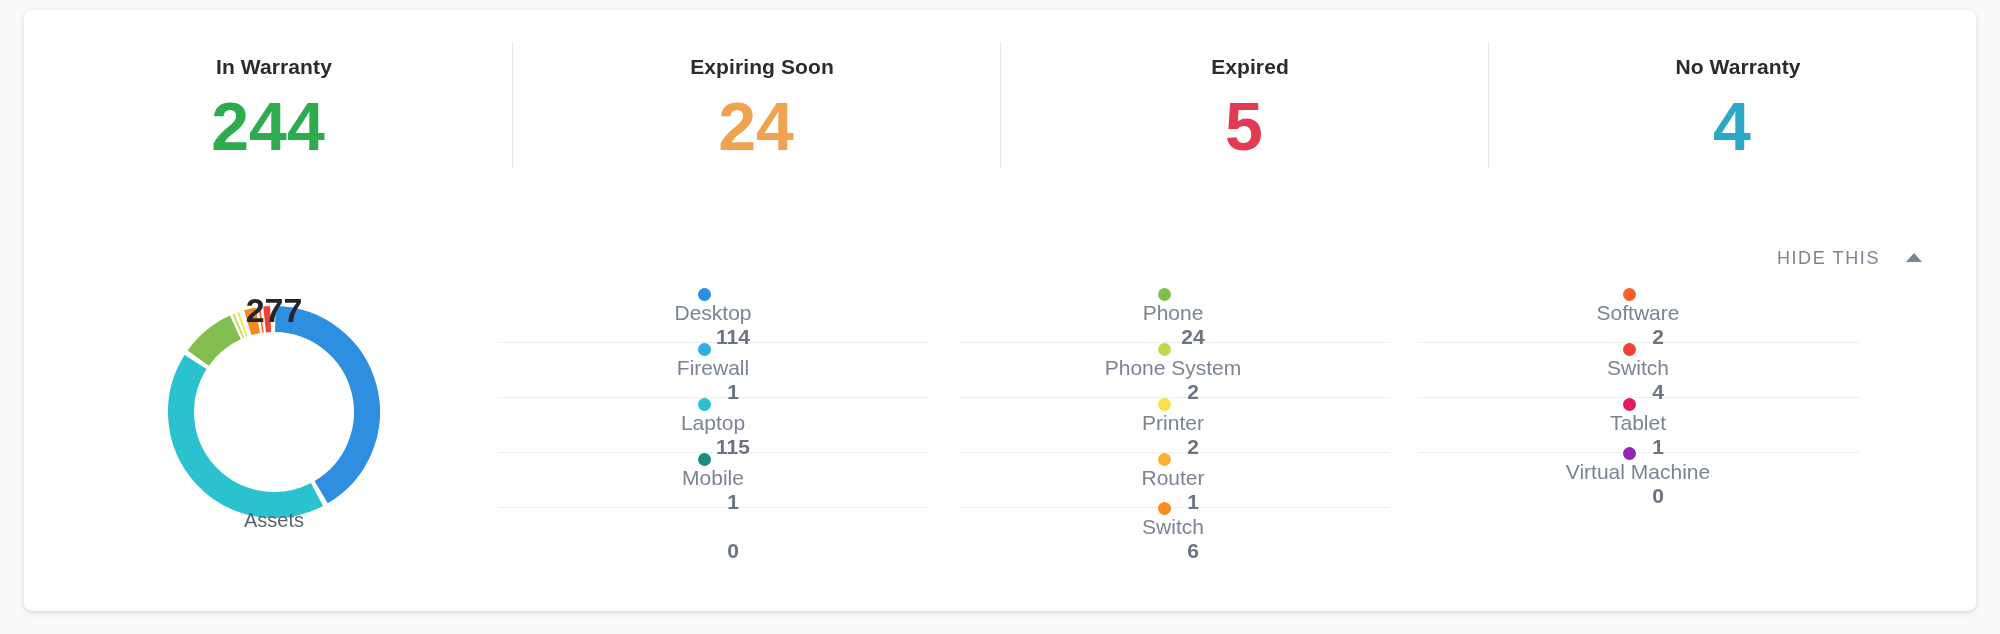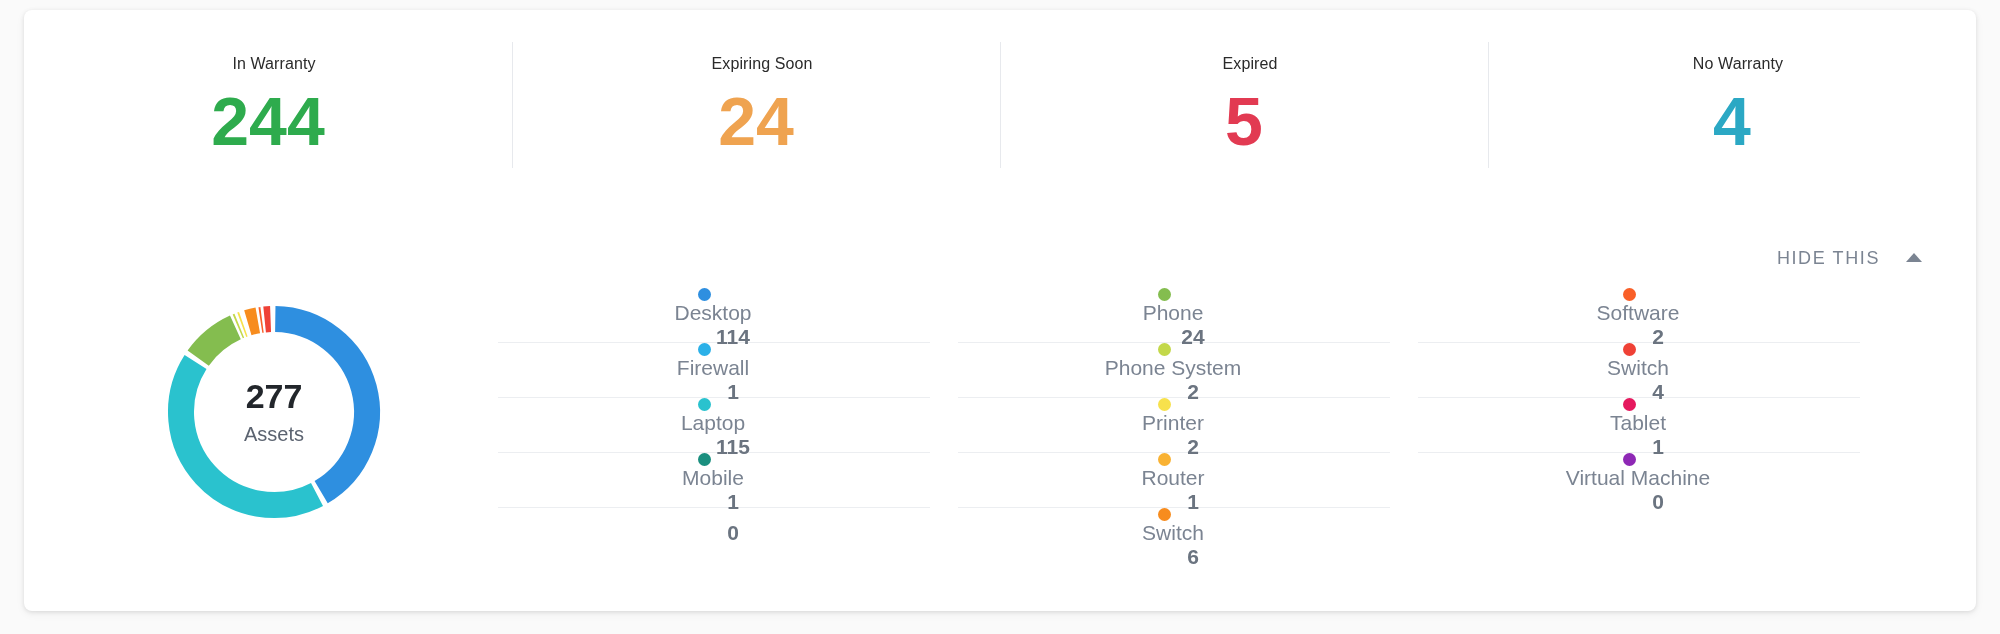--- a/index.html
+++ b/index.html
@@ -41,22 +41,22 @@
   .kpi + .kpi::before {
     content: "";
     position: absolute;
     left: 0;
     top: 32px;
     bottom: 42px;
     width: 1px;
     background: #e7e9ed;
   }
   .kpi-title {
-    font-size: 16px;
-    font-weight: normal;
+    font-size: 21px;
+    font-weight: bold;
     color: #2b2b2b;
     letter-spacing: 0.1px;
     line-height: 1;
     margin-left: 12px;
   }
   .kpi-value {
     margin-top: 14px;
     font-size: 68px;
     font-weight: 700;
     line-height: 1.05;
@@ -103,21 +103,21 @@
     justify-content: center;
     padding-top: 4px;
   }
   .donut-wrap { position: relative; width: 240px; height: 240px; }
   .donut-center {
     position: absolute;
     left: 0; right: 0; top: 0; bottom: 0;
     display: flex;
     flex-direction: column;
     align-items: center;
-    justify-content: center;
+    justify-content: space-between;
   }
   .donut-total {
     font-size: 34px;
     font-weight: bold;
     color: #22262b;
     line-height: 1.1;
   }
   .donut-caption {
     font-size: 20px;
     color: #5b6370;
@@ -133,21 +133,21 @@
   .legend-col.c3 { width: 470px; }
 
   .legend-row {
     display: flex;
     align-items: center;
     height: 55px;
     border-bottom: 1px solid #eceef1;
     padding: 0 4px 0 2px;
     flex-direction: column;
   }
-  .legend-row.last { border-bottom: none; }
+  .legend-row.last { border-bottom: none; justify-content: flex-end; }
   .dot {
     width: 13px;
     height: 13px;
     border-radius: 50%;
     flex: 0 0 13px;
     margin-right: 18px;
   }
   .legend-label {
     font-size: 21px;
     color: #7b8492;

